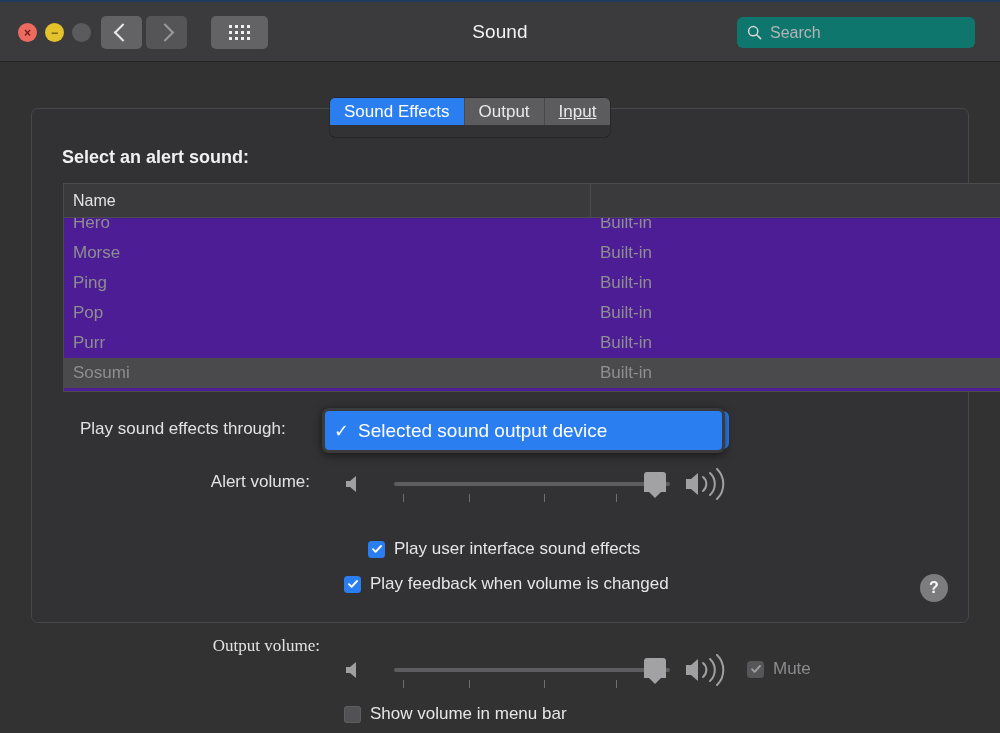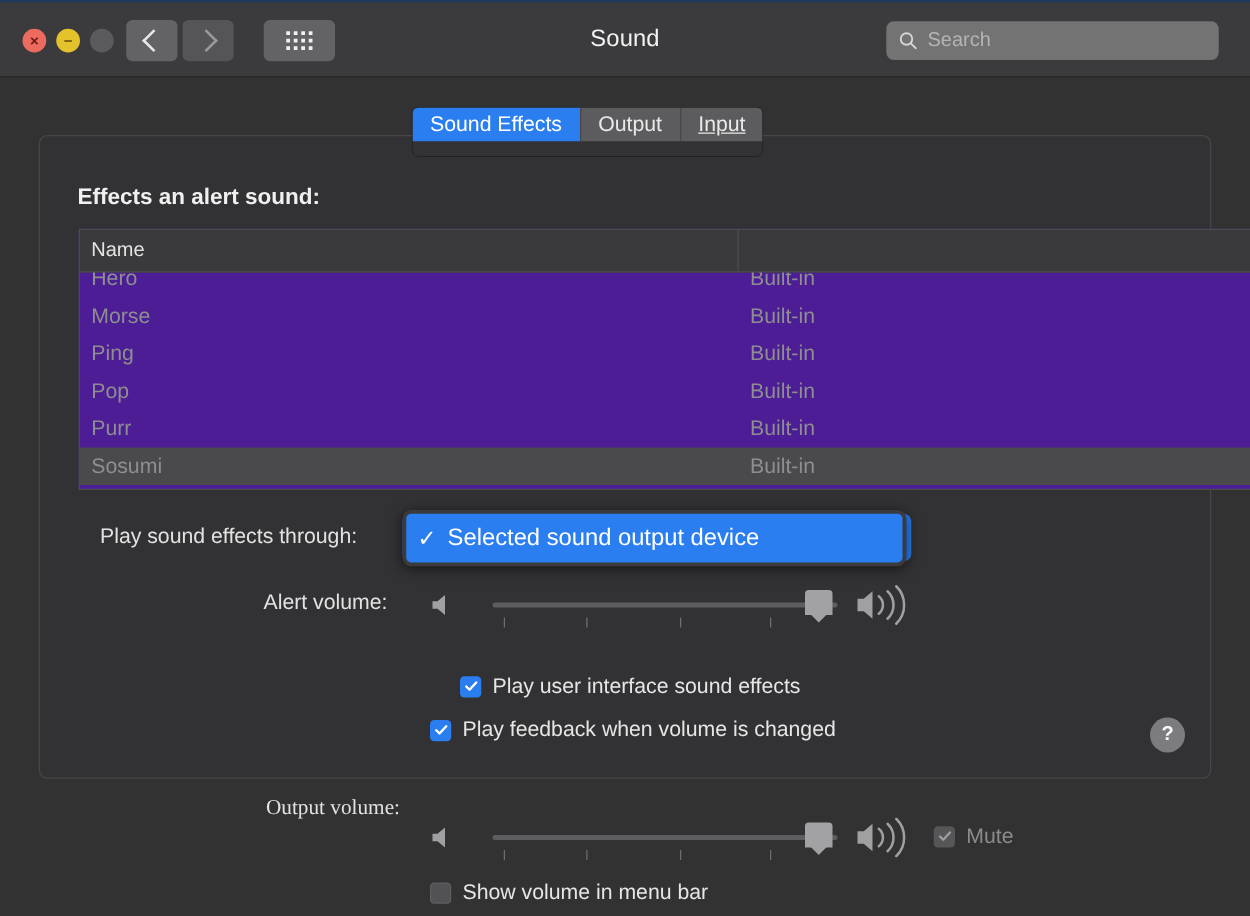--- a/index.html
+++ b/index.html
@@ -112,23 +112,23 @@
     text-align: center;
     font-size: 19px;
     color: #f2f2f2;
     letter-spacing: 0.1px;
   }
 
   #searchbox {
     position: absolute;
     right: 25px;
     top: 15px;
-    width: 266px;
+    width: 238px;
     height: 31px;
-    background: #737373;
+    background: #0f766e;
     border-radius: 6px;
     display: flex;
     align-items: center;
     padding-left: 10px;
     box-sizing: border-box;
   }
   #searchbox svg { flex: 0 0 auto; }
   #search-input {
     background: transparent;
     border: 0;
@@ -139,21 +139,21 @@
     margin-left: 8px;
     width: 180px;
     padding: 0;
   }
   #search-input::placeholder { color: #b4b4b6; opacity: 1; }
 
   
   #tabs {
     position: absolute;
     left: 330px;
-    top: 84px;
+    top: 96px;
     height: 39px;
     display: flex;
     border-radius: 5px;
     overflow: hidden;
     box-shadow: 0 0 0 0.5px #1d1d1d;
     z-index: 6;
     justify-content: flex-end;
   }
   .tab {
     height: 27px;
@@ -448,21 +448,21 @@
     <div class="tab">
       <span>Output</span>
     </div>
     <div class="tab">
       <span>Input</span>
     </div>
   </div>
 
   <div id="panel"></div>
 
-  <div id="section-label">Effects an alert sound:</div>
+  <div id="section-label">Select an alert sound:</div>
 
   <div id="table">
     <div id="table-header">
       <div class="th th-name">Name</div>
     </div>
     <div id="table-body">
       <div id="rows-inner">
         <div class="row">
           <div class="cell-name">Hero</div>
           <div class="cell-type">Built-in</div>

